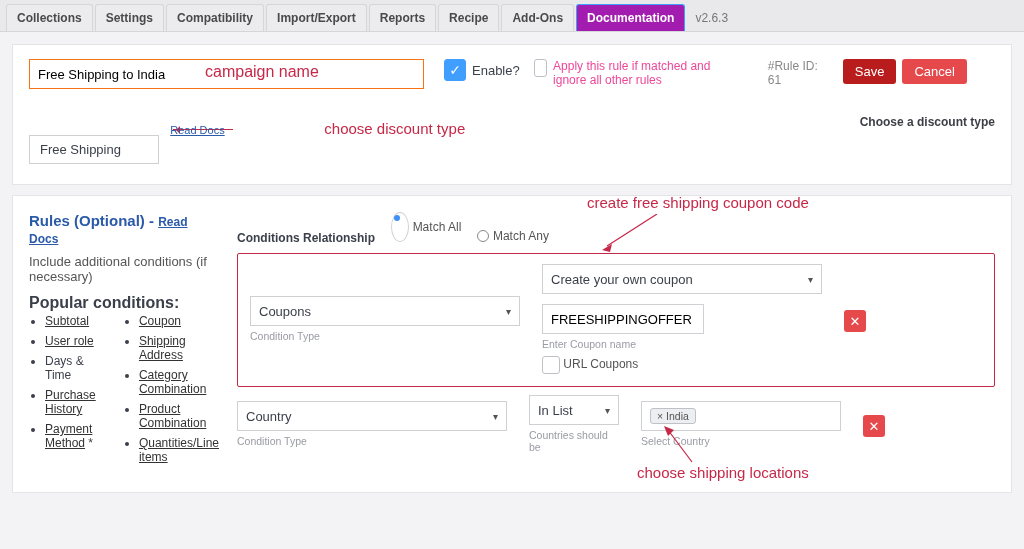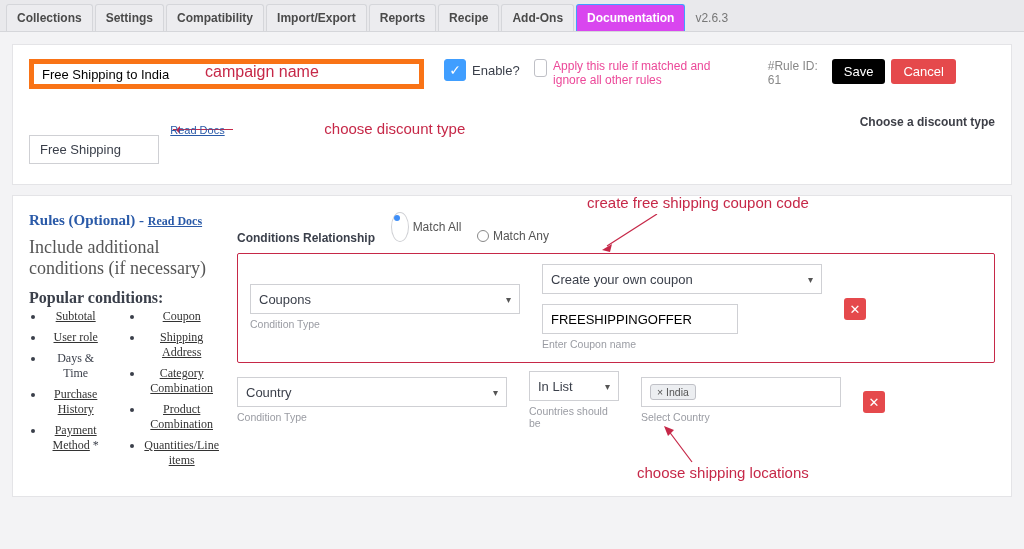--- a/index.html
+++ b/index.html
@@ -27,21 +27,21 @@
     font-weight: 600;
     font-size: 12px;
     margin-right: 2px;
     border-radius: 3px 3px 0 0;
   }
   .tab.active {
     background: #fff;
     color: #1a1a1a;
   }
   .tab.doc {
-    background: #d946ef;
+    background: #a21caf;
     color: #fff;
     border-color: #409eff;
   }
   .version {
     font-size: 12px;
     color: #777;
     margin-left: 8px;
     padding-bottom: 6px;
   }
   .panel {
@@ -49,21 +49,21 @@
     margin: 12px 12px 0 12px;
     border: 1px solid #e4e4e7;
     padding: 14px 16px 20px 16px;
   }
   .topbar { display:flex; align-items:flex-start; gap:14px; }
   .campaign-wrap { position:relative; }
   .campaign-input {
     width: 395px;
     height: 30px;
     padding: 4px 8px;
-    border: 5px solid #f97316;
+    border: 1px solid #f97316;
     font-size: 13px;
   }
   .anno-campaign {
     position:absolute; left:176px; top:4px;
     color:#c62848; font-size:16px; font-weight:500;
     pointer-events:none;
   }
   .enable-wrap { display:flex; align-items:center; gap:6px; margin-left:6px;}
   .cb {
     width:22px; height:22px; border:1px solid #bfc0c6; border-radius:3px;
@@ -71,66 +71,66 @@
     font-size:14px; color:#fff;
   }
   .cb.checked { background:#409eff; border-color:#409eff; }
   .small-cb { width:18px; height:18px; border:1px solid #bfc0c6; border-radius:3px; display:inline-block; vertical-align:middle;}
   .apply-wrap { display:flex; gap:6px; max-width:210px; font-size:12px; color:#ec4899;}
   .ruleid { font-size:12px; color:#888; margin-left:10px;}
   .btns { display:flex; gap:6px; flex-wrap:wrap; max-width:160px;}
   .btn {
     padding:5px 12px; border-radius:3px; border:none; color:#fff; font-size:13px; cursor:pointer;
   }
-  .btn.blue{background:#000000;} .btn.green{background:#3cc06c;} .btn.red{background:#e5494c;}
+  .btn.blue{background:#b91c1c;margin-left:11px;} .btn.green{background:#3cc06c;} .btn.red{background:#e5494c;}
   .section-label { font-size:12px; font-weight:700; color:#3d3f47; margin-top:26px;text-align:right; }
   .discount-select {
     display:inline-block; margin-top:6px; border:1px solid #cfd0d4; padding:6px 28px 6px 10px;
     min-width:130px; position:relative; font-size:13px;
   }
   .readdocs-small { font-size:11px; color:#2a5aa8; text-decoration:underline; margin-left:4px; position:relative; top:-2px;}
   .anno-discount { color:#c62848; font-size:15px; margin-left:46px; position:relative; top:-20px;}
   .arrow-left { display:inline-block; border-top:1px solid #c62848; width:60px; position:relative; top:-24px; margin-left:10px;}
   .arrow-left::before{
     content:""; position:absolute; left:-1px; top:-4px;
     border:4px solid transparent; border-right-color:#c62848;
   }
 
   
   .lower {
     background:#fff; margin:10px 12px 12px 12px; border:1px solid #e4e4e7;
     display:flex; padding:16px 16px 22px 16px; gap:18px; position:relative;
   }
-  .sidebar { width:190px;font-family:Liberation Serif, serif; }
+  .sidebar { width:190px; }
   .rules-title { color:#2a5aa8; font-size:15px; font-weight:700; }
   .rules-title a { font-size:12px; color:#2a5aa8; text-decoration:underline; font-weight:700;}
-  .p-small { font-size:18px; color:#555; margin:8px 0 10px 0;}
+  .p-small { font-size:13px; color:#555; margin:8px 0 10px 0;}
   .pop-head { font-size:16px; font-weight:700; margin-bottom:2px;}
   .pop-cols { display:flex; gap:22px;}
-  .pop-cols ul { list-style: disc; padding-left:16px; margin:0;text-align:center;}
+  .pop-cols ul { list-style: disc; padding-left:16px; margin:0;}
   .pop-cols li { font-size:12px; margin-bottom:6px;}
   .pop-cols a { color:#333; text-decoration:underline;}
   .main { flex:1; position:relative;}
   .cond-rel { font-size:12px; font-weight:700;}
   .radio { display:inline-flex; align-items:center; gap:4px; margin-left:12px; font-size:12px; font-weight:500; color:#555;}
   .rdot { width:12px; height:12px; border:1px solid #888; border-radius:50%; display:inline-block; position:relative;}
   .rdot.sel::after{ content:""; width:6px; height:6px; background:#3e8ef7; border-radius:50%; position:absolute; left:2px; top:2px;}
   .cond-box {
     border:1px solid #c62848; border-radius:2px; margin-top:8px; padding:10px 12px 12px 12px;
     position:relative;
   }
   .row { display:flex; gap:22px; align-items:center;}
   .sel {
     border:1px solid #cfd0d4; padding:5px 8px; font-size:13px; height:30px;
     display:flex; align-items:center; justify-content:space-between; background:#fff;
   }
   .sel .caret { font-size:10px; color:#555;}
   .lab { font-size:10.5px; color:#9a9ca3; margin-top:4px;}
   .xinput {
-    border:1px solid #cfd0d4; padding:5px 8px; font-size:13px; width:196px; height:30px;
+    border:1px solid #cfd0d4; padding:5px 8px; font-size:13px; width:162px; height:30px;
   }
   .del {
     width:22px; height:22px; background:#e5494c; color:#fff; border-radius:3px;
     display:flex; align-items:center; justify-content:center; font-size:13px; cursor:pointer; margin-top:4px;
   }
   .tag {
     font-size:10.5px; border:1px solid #c0c1c7; background:#eceef1; border-radius:3px; padding:1px 6px; color:#555;
   }
   
   .anno-coupon { position:absolute; left:350px; top:-18px; color:#c62848; font-size:15px;}
@@ -244,20 +244,24 @@
           </div>
           <div class="lab">Condition Type</div>
         </div>
         <div style="width:280px;">
           <div class="sel">
             <span>Create your own coupon</span>
               <span class="caret">▾</span>
           </div>
           <input class="xinput" style="margin-top: 10px;" value="FREESHIPPINGOFFER">
           <div class="lab">Enter Coupon name</div>
+          <div style="margin-top:6px; font-size:12px; color:#555;">
+            <span class="small-cb"></span>
+            <span>URL Coupons</span>
+          </div>
         </div>
         <div class="del">✕</div>
       </div>
     </div>
 
     
     <div style="margin-top:8px;">
       <div class="row">
         <div style="width:270px;">
           <div class="sel">

